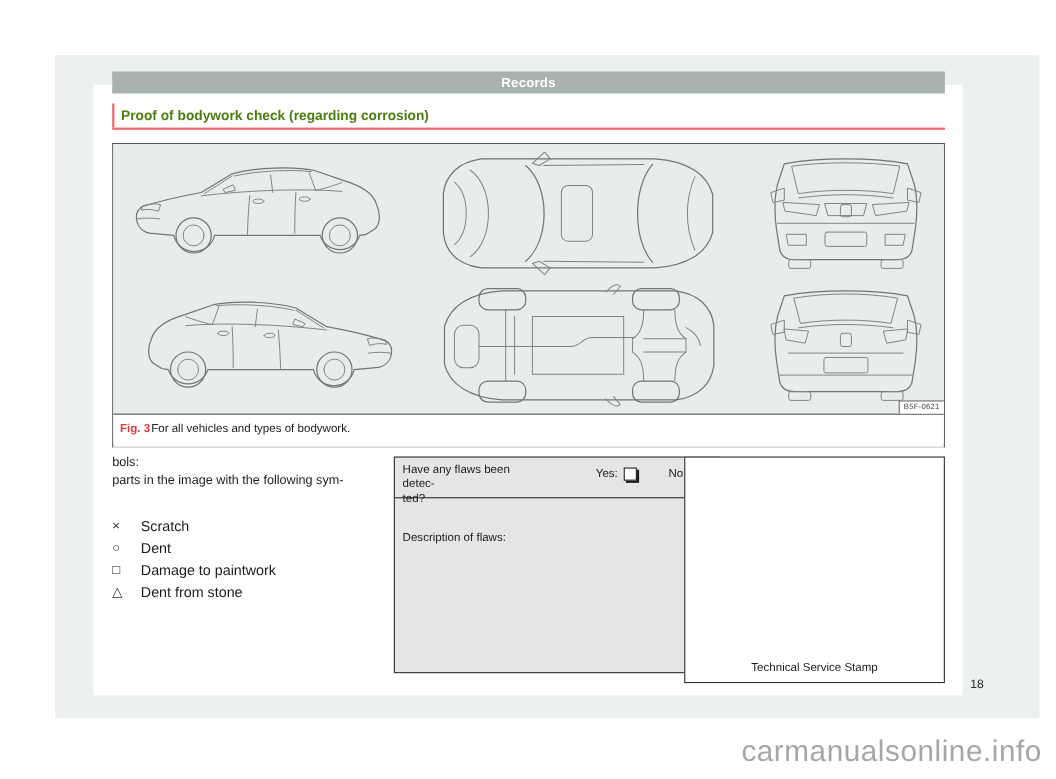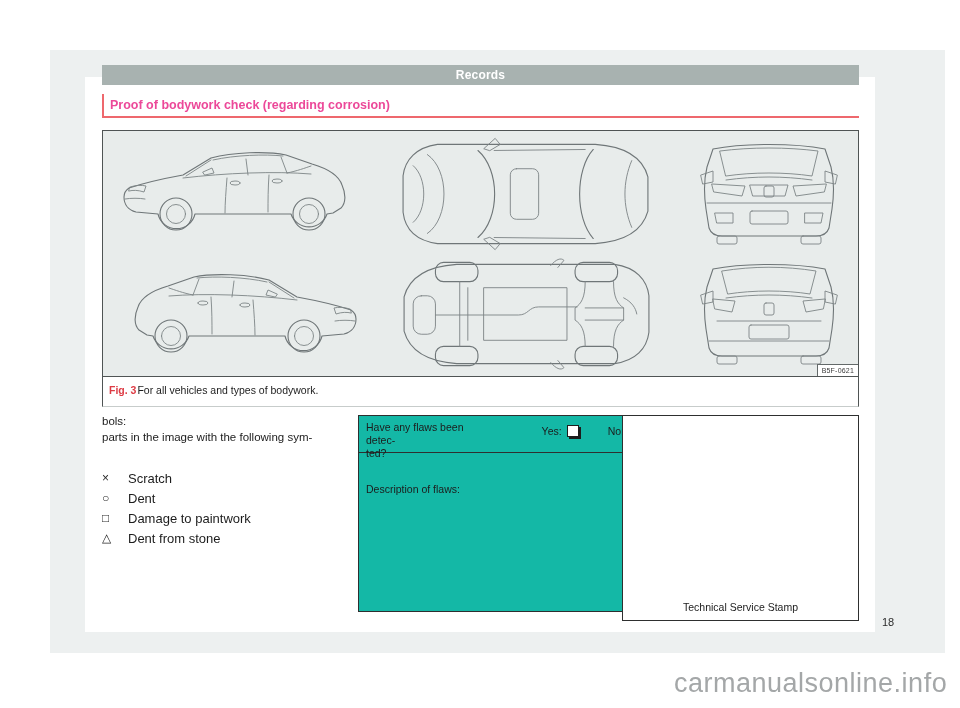--- a/index.html
+++ b/index.html
@@ -17,21 +17,21 @@
 
   .records-bar{
     left:102px;top:65px;width:757px;height:20px;
     background:#a8b2b0;color:#ffffff;
     font-size:12px;font-weight:bold;letter-spacing:.2px;
     text-align:center;line-height:20px;
   }
   .section-title{
     left:102px;top:94px;width:757px;height:22px;
     border-left:2px solid #ee686d;padding-left:6px;
-    font-size:12.5px;font-weight:bold;line-height:22px;color:#ec4899;
+    font-size:12.5px;font-weight:bold;line-height:22px;color:#4d7c0f;
   }
   .red-rule{left:102px;top:116px;width:757px;height:2px;background:#ee686d;}
 
   .figure{
     left:102px;top:130px;width:757px;height:277px;
     border:1.5px solid #4f5454;border-bottom-color:#c7cccb;background:#ffffff;
   }
   .fig-image{
     position:relative;width:100%;height:246px;
     background:#e8eceb;border-bottom:1.5px solid #4f5454;box-sizing:border-box;
@@ -51,21 +51,21 @@
   }
   .fig-label{color:#dd3b44;font-weight:bold;}
 
   .intro{left:102px;top:414px;width:252px;font-size:11.5px;line-height:15.5px;color:#1c1c1c;}
 
   .symbols{left:102px;top:468px;width:252px;}
   .symbol-row{display:flex;align-items:center;height:20px;}
   .symbol-glyph{width:26px;font-size:12px;color:#2a2a2a;}
   .symbol-label{font-size:13px;color:#1c1c1c;}
 
-  .flaws-box{left:358px;top:415px;width:296px;height:197px;border:1.6px solid #2e2f2f;background:#14b8a6;}
+  .flaws-box{left:358px;top:415px;width:296px;height:197px;border:1.6px solid #2e2f2f;background:#e5e5e5;}
   .flaws-header{position:relative;height:37px;border-bottom:1.6px solid #2e2f2f;box-sizing:border-box;}
   .flaws-question{position:absolute;left:7px;top:5px;width:118px;font-size:10.5px;line-height:13px;color:#1c1c1c;}
   .yesno{position:absolute;right:10px;top:9px;display:flex;gap:27px;align-items:center;font-size:10.5px;color:#1c1c1c;}
   .yesno .opt{display:flex;align-items:center;gap:5px;}
   .cb{
     width:10px;height:10px;background:#ffffff;display:inline-block;
     border:1.3px solid #1d1d1d;box-shadow:2px 2px 0 #1d1d1d;margin-right:2px;
   }
   .flaws-desc{padding:6px 7px;font-size:10.5px;color:#1c1c1c;margin-top:24px;}
 

